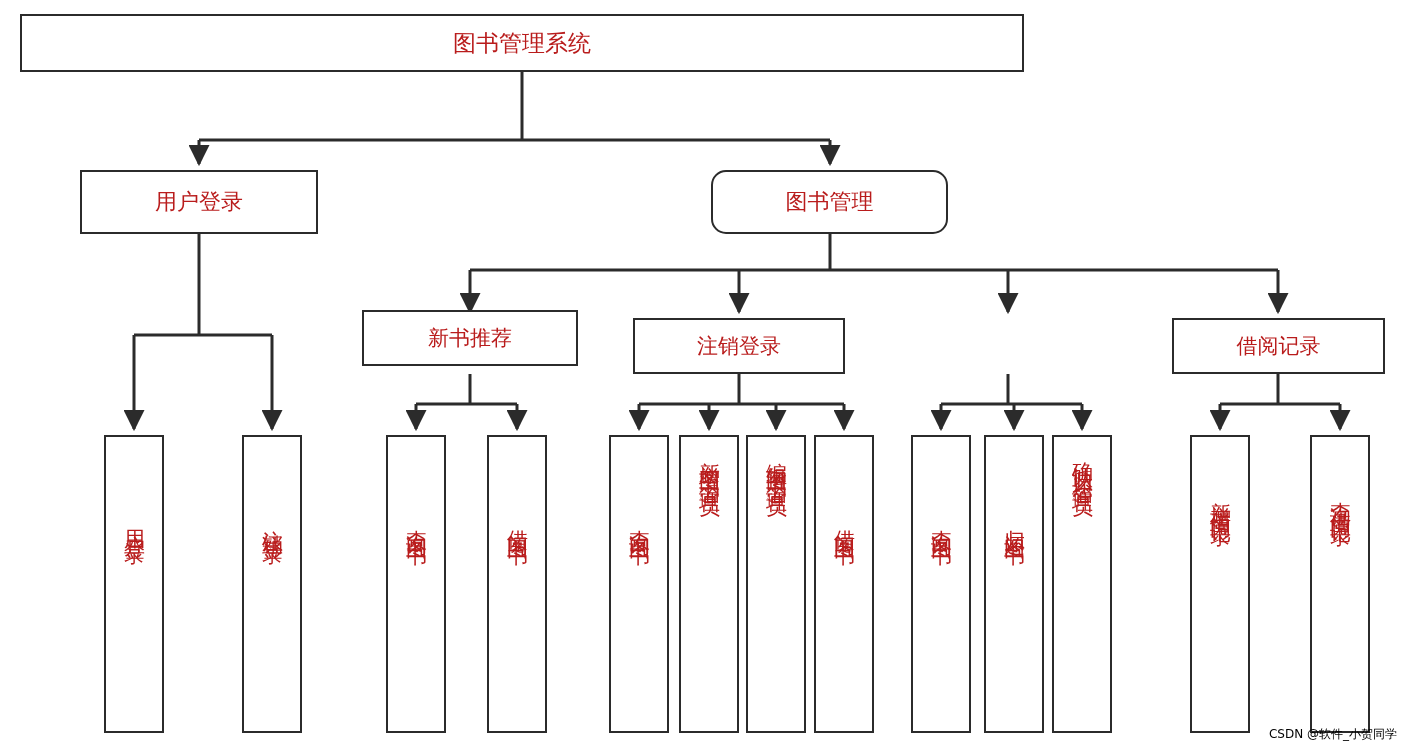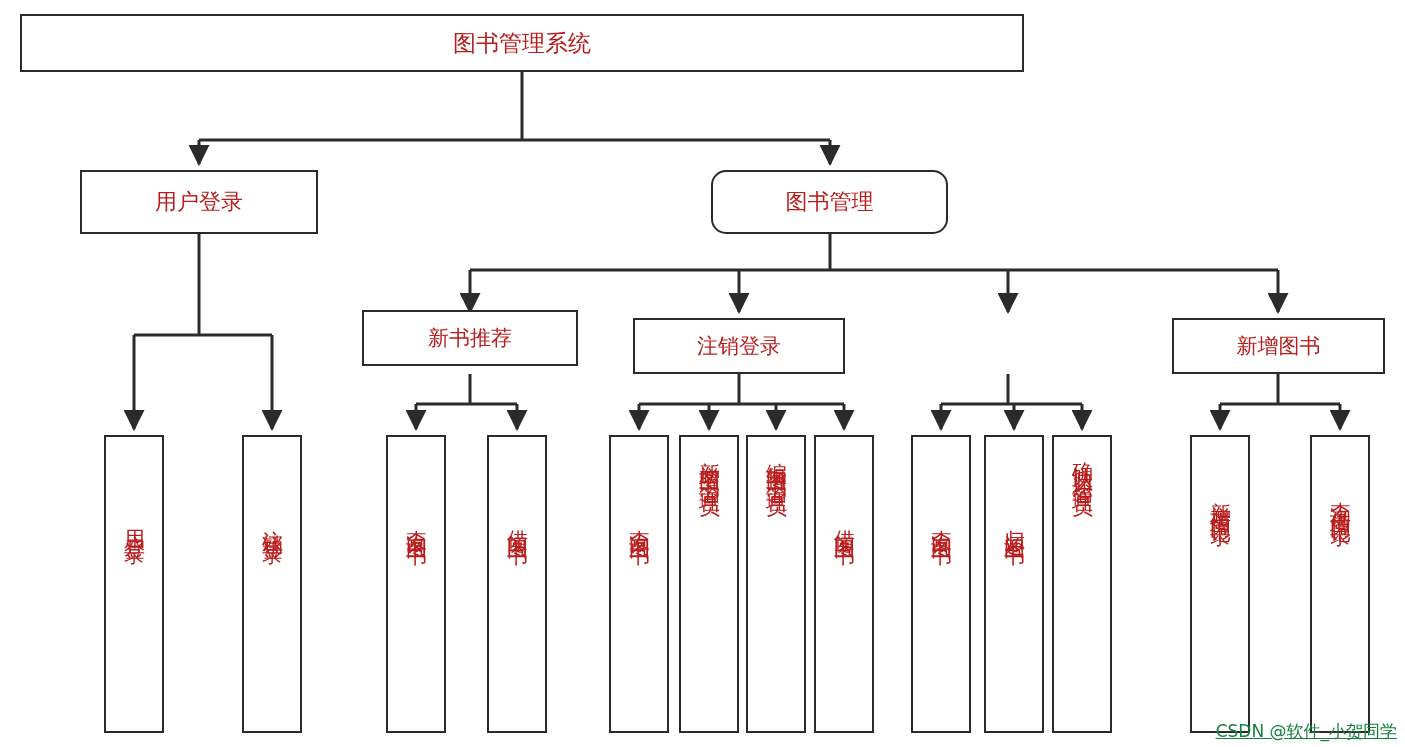--- a/index.html
+++ b/index.html
@@ -65,25 +65,24 @@
   .leaf-mid .vtext {
     margin-top: 42px;
   }
   .leaf-tall .vtext {
     margin-top: 2px;
   }
   #watermark {
     position: absolute;
     right: 8px;
     bottom: 4px;
-    font-size: 17px;
-    color: #15803d;
+    font-size: 12px;
+    color: #000000;
     z-index: 3;
     white-space: nowrap;
-    text-decoration: underline;
   }
 </style>
 </head>
 <body>
 
 <div id="canvas">
 
   <svg id="edges" viewBox="0 0 1405 747" xmlns="http://www.w3.org/2000/svg">
     <defs>
       <marker id="arrow" viewBox="0 0 10 10" refX="9" refY="5" markerWidth="7" markerHeight="7" orient="auto-start-reverse">
@@ -150,21 +149,21 @@
   <div class="node l3" style="left:362px; top:310px; width:216px; height:56px;">
     <span>新书推荐</span>
   </div>
 
   <div class="node l3" style="left:633px; top:318px; width:212px; height:56px;">
     <span>注销登录</span>
   </div>
 
 
   <div class="node l3" style="left:1172px; top:318px; width:213px; height:56px;">
-    <span>新增图书</span>
+    <span>借阅记录</span>
   </div>
 
   <div class="node leaf leaf-short" style="left:104px; top:435px; width:60px; height:298px;">
     <span class="vtext">用户登录</span>
   </div>
 
   <div class="node leaf leaf-short" style="left:242px; top:435px; width:60px; height:298px;">
     <span class="vtext">注销登录</span>
   </div>
 

